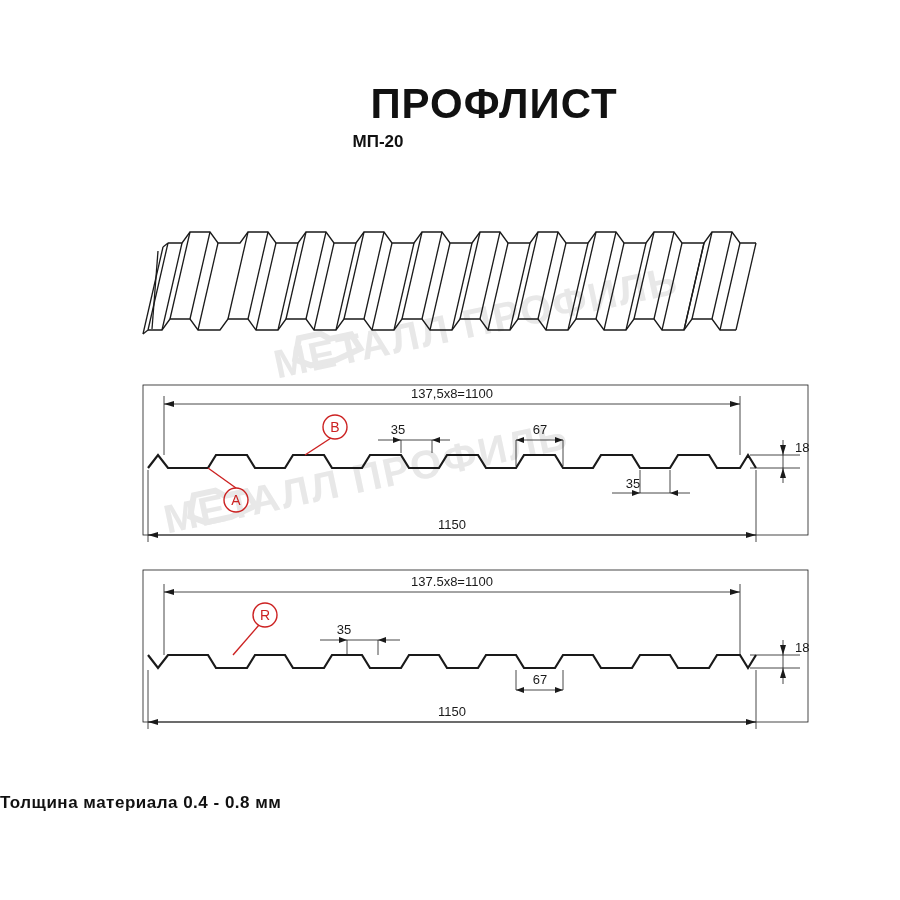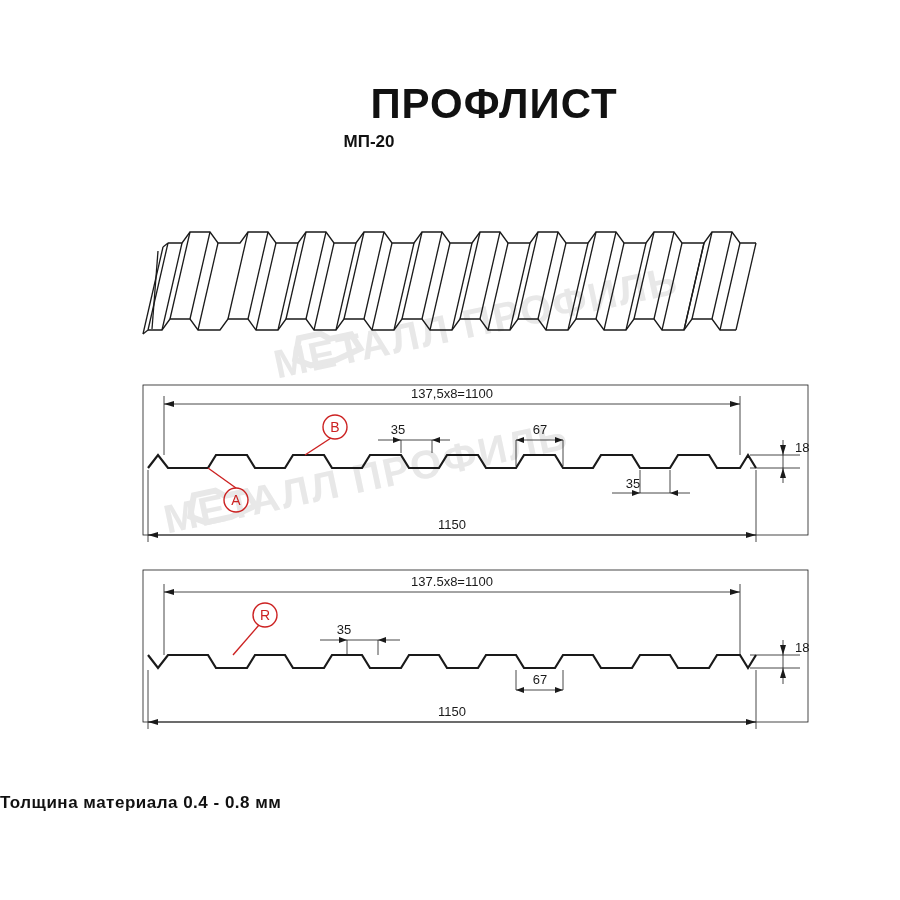--- a/index.html
+++ b/index.html
@@ -28,21 +28,21 @@
     text-align: center;
     font-size: 42px;
     font-weight: bold;
     letter-spacing: 1px;
     color: #111;
     padding-left: 44px;
   }
   .subtitle {
     position: absolute;
     top: 132px;
-    left: 3px;
+    left: 12px;
     width: 732px;
     text-align: center;
     font-size: 17px;
     font-weight: bold;
     color: #111;
   }
   .footer {
     position: absolute;
     top: 793px;
     left: 0;

